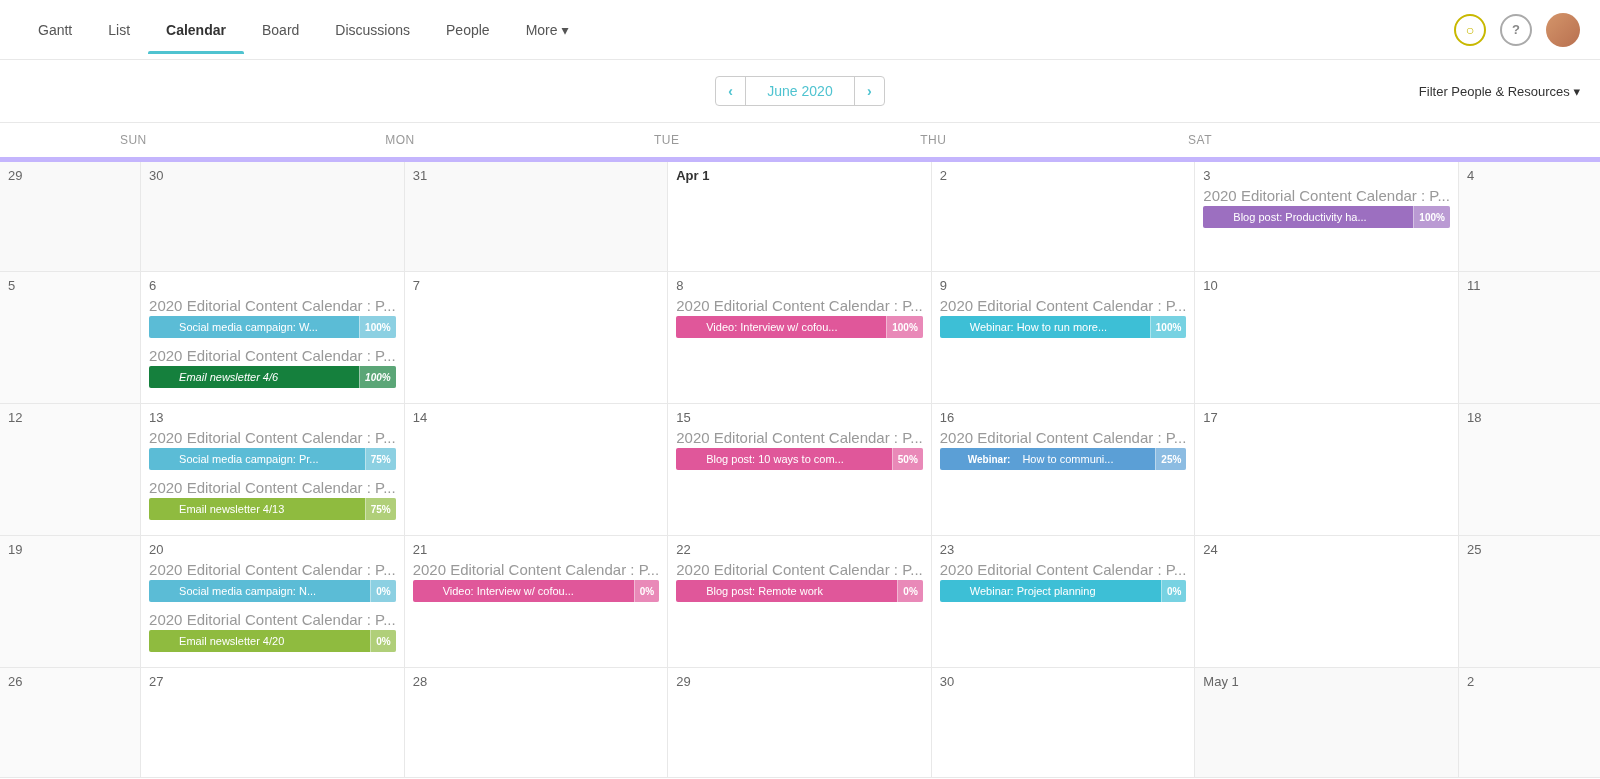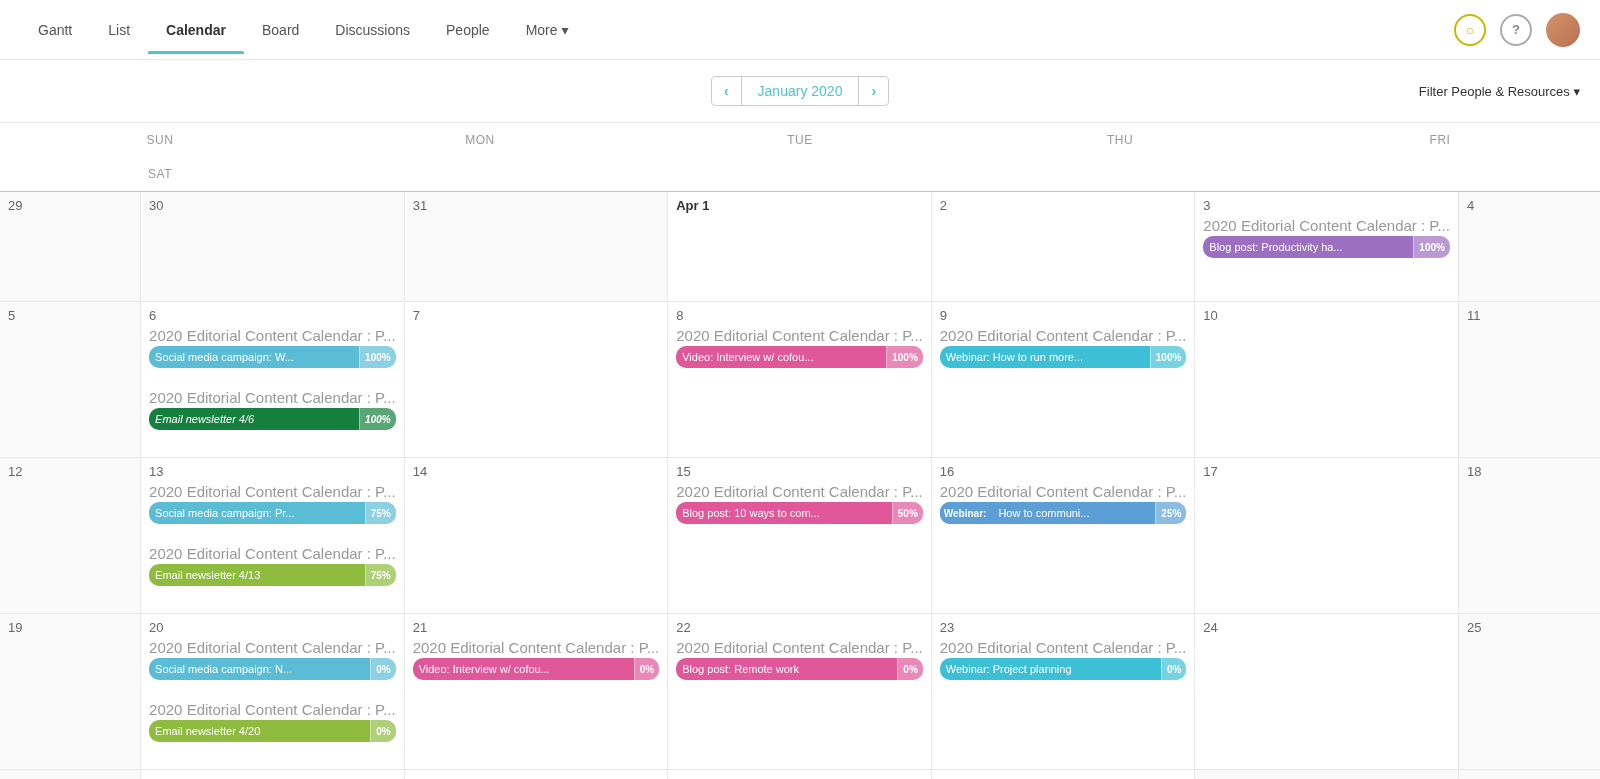--- a/index.html
+++ b/index.html
@@ -52,22 +52,22 @@
       border-left: 1px solid #ccc; border-right: 1px solid #ccc; min-width: 110px; text-align: center;
     }
     .filter-btn {
       position: absolute; right: 20px; top: 50%; transform: translateY(-50%);
       font-size: 13px; color: #333; cursor: pointer; display: flex; align-items: center; gap: 4px;
     }
 
     
     .calendar { flex: 1; }
     .cal-days-header {
-      display: grid; grid-template-columns: repeat(5, 1fr);
-      border-bottom: 1px solid #c4b5fd;
+      display: grid; grid-template-columns: repeat(6, 1fr);
+      border-bottom: 5px solid #c4b5fd;
     }
     .cal-day-header {
       padding: 10px 0; text-align: center; font-size: 12px; color: #999;
       font-weight: 500; letter-spacing: 0.5px; text-transform: uppercase;
     }
     .cal-grid { display: grid; grid-template-columns: repeat(7, 1fr); }
     .cal-cell {
       border-right: 1px solid #e8e8e8; border-bottom: 1px solid #e8e8e8;
       min-height: 110px; padding: 6px 8px; vertical-align: top; position: relative;
       background: #fff;
@@ -78,22 +78,22 @@
     .day-num {
       font-size: 13px; color: #666; margin-bottom: 4px;
     }
     .day-num.apr1 { color: #333; font-weight: 600; }
 
     .event-label {
       font-size: 15px; color: #999; margin-bottom: 2px; white-space: nowrap;
       overflow: hidden; text-overflow: ellipsis;
     }
     .event-bar {
-      display: flex; align-items: center; border-radius: 10px;
-      margin-bottom: 21px; overflow: hidden; height: 22px;
+      display: flex; align-items: center; border-radius: 2px;
+      margin-bottom: 9px; overflow: hidden; height: 22px; padding-left: 24px;
     }
     .event-bar-text {
       flex: 1; font-size: 11px; color: #fff; padding: 0 6px;
       white-space: nowrap; overflow: hidden; text-overflow: ellipsis; font-weight: 500;
     }
     .event-bar-pct {
       font-size: 10px; background: rgba(255,255,255,0.3);
       color: #fff; padding: 0 5px; height: 100%; display: flex; align-items: center;
       font-weight: 600; border-left: 1px solid rgba(255,255,255,0.4); white-space: nowrap;
     }
@@ -141,35 +141,34 @@
     </div>
     <div class="avatar">
       <div class="avatar-img"></div>
     </div>
   </div>
 </div>
 
 <div class="cal-header">
   <div class="month-nav">
     <button class="month-nav-btn">‹</button>
-    <div class="month-label">January 2020</div>
+    <div class="month-label">June 2020</div>
     <button class="month-nav-btn">›</button>
   </div>
   <div class="filter-btn">
     <span>Filter People &amp; Resources ▾</span>
   </div>
 </div>
 
 <div class="calendar">
   <div class="cal-days-header">
     <div class="cal-day-header">Sun</div>
     <div class="cal-day-header">Mon</div>
     <div class="cal-day-header">Tue</div>
     <div class="cal-day-header">Thu</div>
-    <div class="cal-day-header">Fri</div>
     <div class="cal-day-header">Sat</div>
   </div>
   <div class="cal-grid" id="cal-grid">
       <div class="cal-cell other-month">
         <div class="day-num">29</div>
       </div>
       <div class="cal-cell other-month">
         <div class="day-num">30</div>
       </div>
       <div class="cal-cell other-month">

